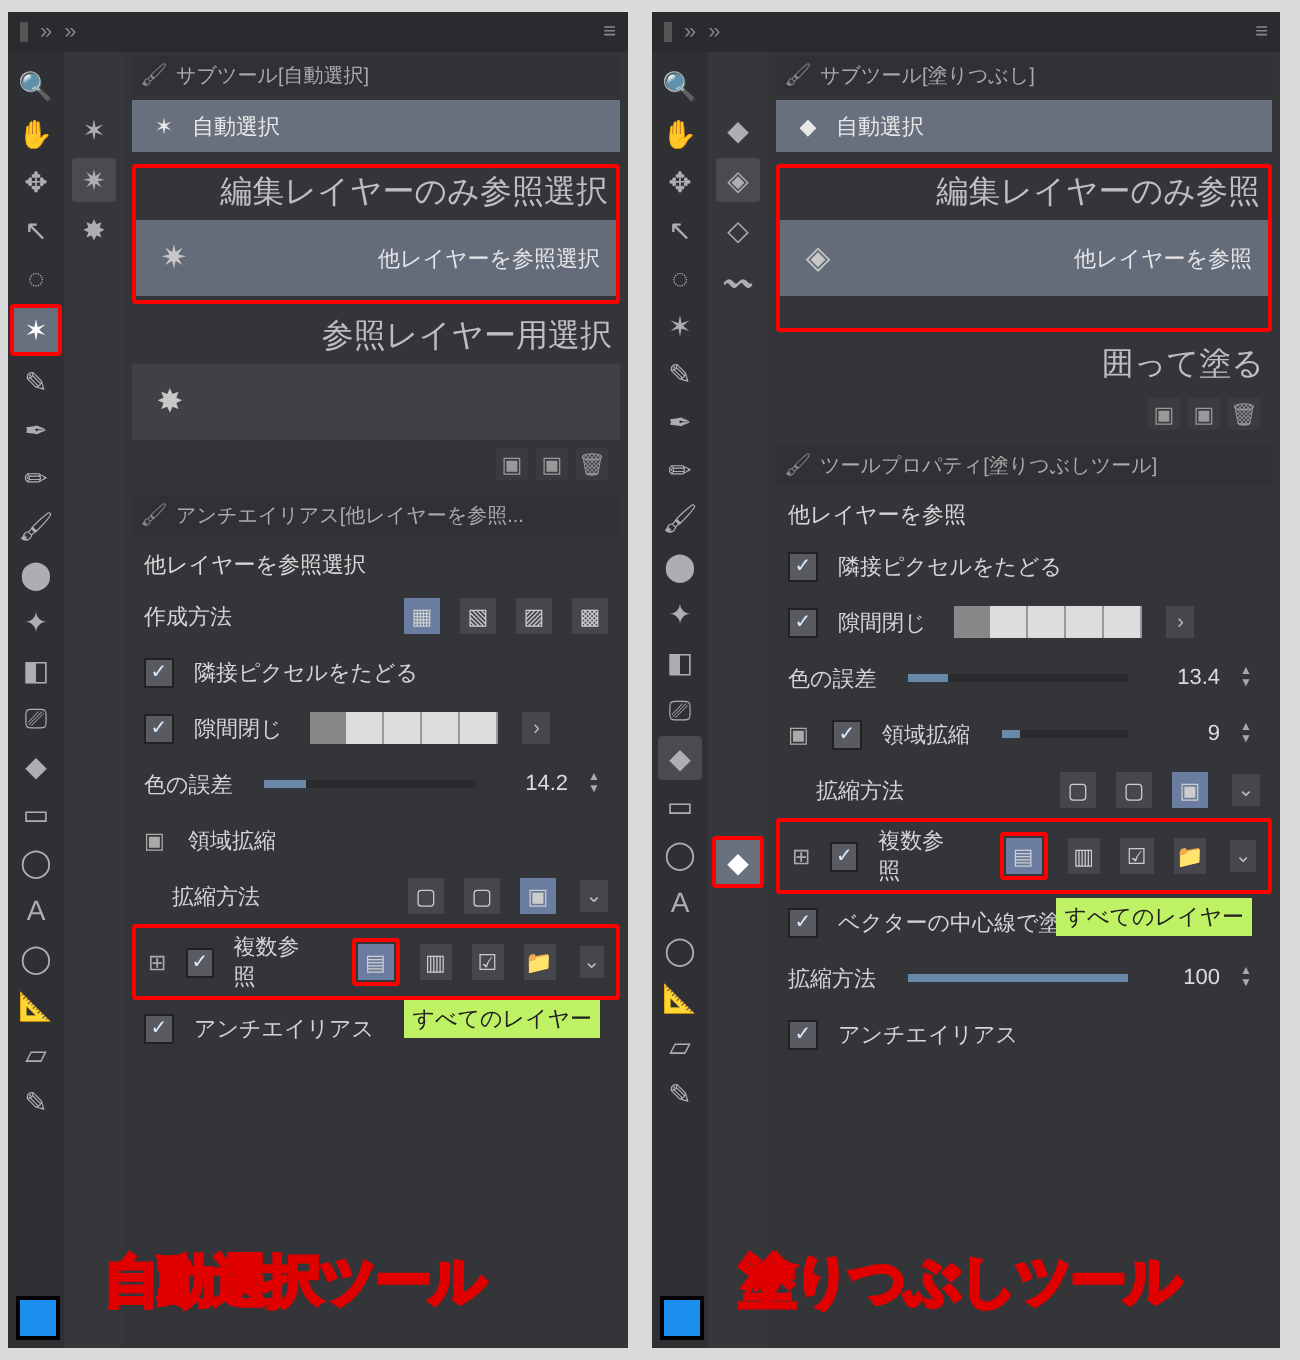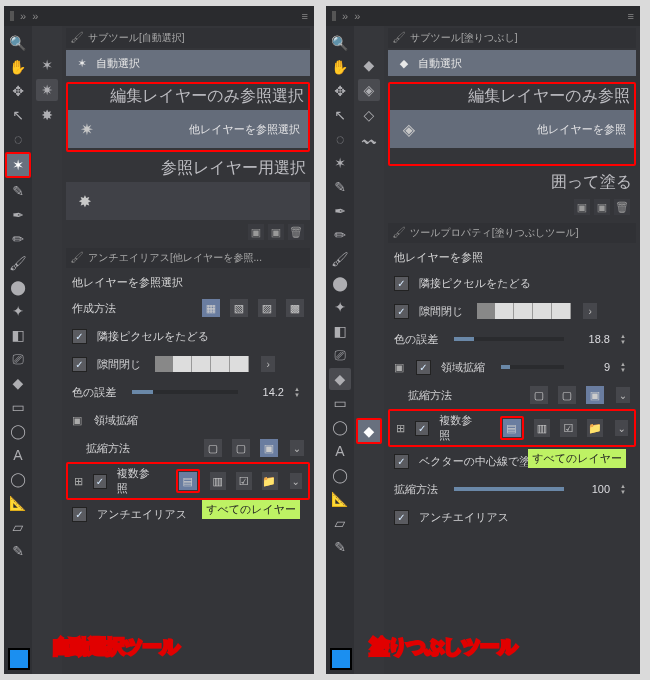--- a/index.html
+++ b/index.html
@@ -42,21 +42,21 @@
 .slider{flex:1;height:4px;background:#2a2b2e;position:relative;margin:0 6px}
 .slider .fill{position:absolute;left:0;top:0;height:4px;background:#6a88a8}
 .numv{color:#dcdce0;font-size:11px;min-width:30px;text-align:right}
 .spin{width:10px;height:14px;display:flex;flex-direction:column;justify-content:center}
 .spin::before{content:"▲";font-size:6px;color:#aaa;line-height:6px}
 .spin::after{content:"▼";font-size:6px;color:#aaa;line-height:6px}
 .iconsq{width:18px;height:18px;background:#46474c;display:flex;align-items:center;justify-content:center;font-size:11px;color:#ccc}
 .iconsq.sel{background:#6a7da0}
 .row-in{padding-left:20px}
 .ddlabel{background:#bef264;color:#222;padding:2px 4px;font-size:11px;position:absolute}
-.bigtitle{position:absolute;bottom:14px;font-weight:700;font-size:19px;letter-spacing:-1px;-webkit-text-stroke:3px #e10000;color:#ffffff;white-space:nowrap}
+.bigtitle{position:absolute;bottom:14px;font-weight:400;font-size:28px;letter-spacing:-1px;-webkit-text-stroke:3px #e10000;color:#ffffff;white-space:nowrap}
 .wavy{width:80px;height:22px}
 </style>
 </head>
 <body>
 
 <div class="stage">
 
 <div class="panel">
   <div class="tabbar">
     <span class="g"></span>
@@ -297,21 +297,21 @@
                 <div class="seg"></div>
                 <div class="seg"></div>
               </div>
               <div class="arrow">›</div>
         </div>
         <div class="proprow">
               <span class="lbl">色の誤差</span>
               <div class="slider">
                 <div class="fill" style="width:18%"></div>
               </div>
-              <span class="numv">18.8</span>
+              <span class="numv">13.4</span>
               <span class="spin"></span>
             </div>
         <div class="proprow">
               <span style="width:12px;color:#aaa">▣</span>
               <span class="chk on"></span>
               <span class="lbl">領域拡縮</span>
               <div class="slider">
                 <div class="fill" style="width:15%"></div>
               </div>
               <span class="numv">9</span>

